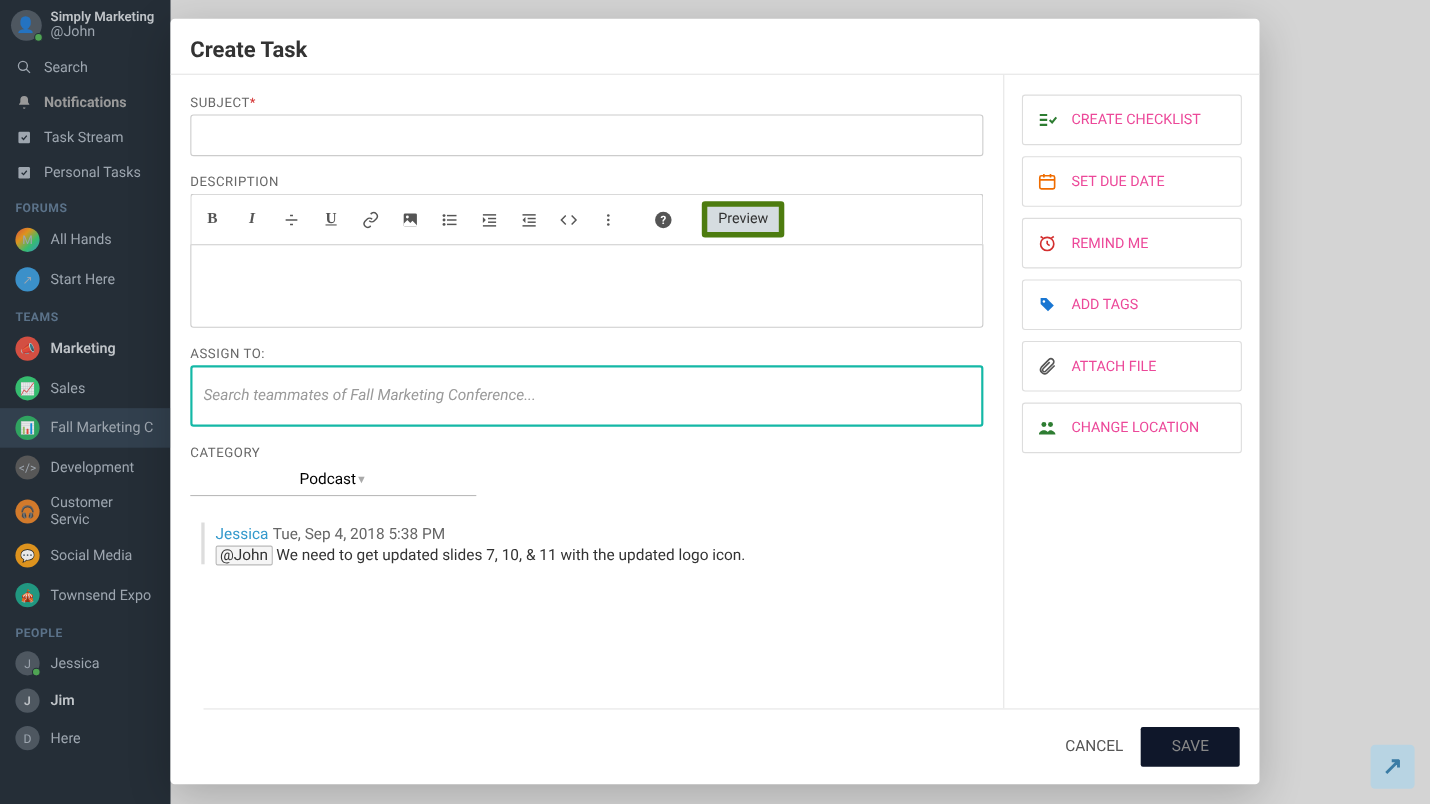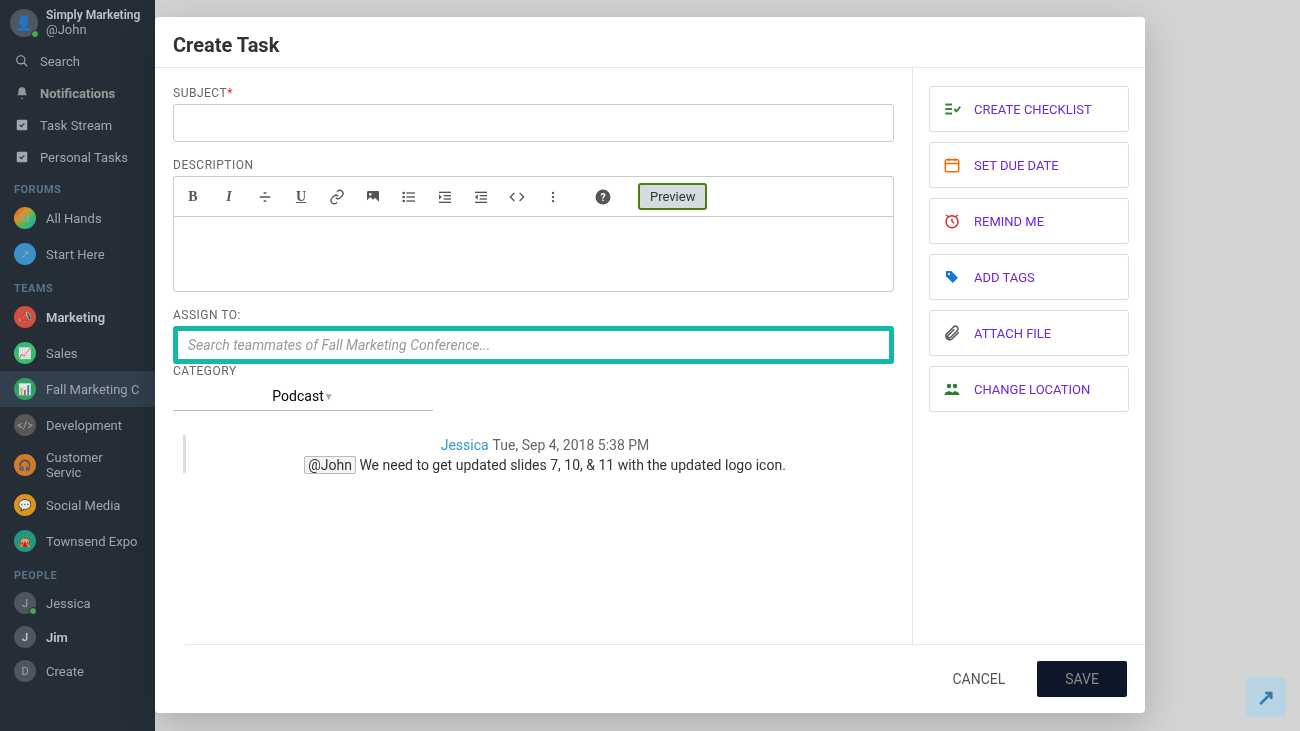--- a/index.html
+++ b/index.html
@@ -43,45 +43,45 @@
     .modal-side { width: 232px; padding: 18px 16px; }
     
     .field-label { font-size: 12px; font-weight: 400; color: #666; letter-spacing: 0.5px; margin-bottom: 4px; }
     .required { color: #d32f2f; }
     
     .subject-input { width: 100%; height: 38px; border: 1px solid #ccc; border-radius: 3px; padding: 0 10px; font-size: 14px; margin-bottom: 16px; }
     
     .toolbar { width: 100%; border: 1px solid #ccc; border-radius: 3px 3px 0 0; display: flex; align-items: center; padding: 6px 8px; gap: 14px; border-bottom: none; }
     .toolbar-btn { width: 22px; height: 22px; display: flex; align-items: center; justify-content: center; cursor: pointer; color: #555; font-weight: bold; font-size: 14px; }
     .toolbar-divider { flex: 0 0 auto; }
-    .preview-btn { background: #d5dce0; border: 2px solid #4d7c0f; border-radius: 3px; padding: 4px 10px; font-size: 13px; color: #333; cursor: pointer; margin-left: 10px; text-align: right; }
+    .preview-btn { background: #d5dce0; border: 5px solid #4d7c0f; border-radius: 3px; padding: 4px 10px; font-size: 13px; color: #333; cursor: pointer; margin-left: 10px; text-align: right; }
     
     .description-area { width: 100%; height: 76px; border: 1px solid #ccc; border-radius: 0 0 3px 3px; margin-bottom: 16px; }
     
-    .assign-input { width: 100%; height: 38px; border: 5px solid #14b8a6; border-radius: 3px; padding: 0 10px; font-size: 14px; font-style: italic; color: #999; margin-bottom: 0; }
+    .assign-input { width: 100%; height: 56px; border: 2px solid #14b8a6; border-radius: 3px; padding: 0 10px; font-size: 14px; font-style: italic; color: #999; margin-bottom: 16px; }
     .assign-input::placeholder { color: #999; font-style: italic; }
     
     .category-select { width: 260px; border: none; border-bottom: 1px solid #bbb; padding: 6px 0; font-size: 14px; background: transparent; cursor: pointer; display: flex; justify-content: center; align-items: center; margin-bottom: 24px; }
     .caret { font-size: 10px; color: #aaa; }
     
     .transcript-header { display: flex; justify-content: space-between; align-items: center; margin-bottom: 6px; }
     .transcript-label { font-size: 12px; color: #666; letter-spacing: 0.5px; padding-left: 10px; }
     .check-icon { font-size: 18px; color: #444; padding-right: 6px; }
     
-    .transcript { border-left: 3px solid #ddd; padding-left: 10px; margin-left: 10px; text-align: center; }
+    .transcript { border-left: 3px solid #ddd; padding-left: 10px; margin-left: 10px; }
     .transcript-meta { margin-bottom: 3px; }
     .transcript-author { color: #3399cc; font-size: 14px; }
     .transcript-time { color: #666; font-size: 14px; }
     .transcript-body { font-size: 14px; color: #333; }
     .mention { border: 1px solid #bbb; border-radius: 2px; padding: 0 3px; background: #f5f5f5; }
     
-    .side-btn { width: 100%; border: 1px solid #ddd; border-radius: 3px; padding: 12px 12px; display: flex; align-items: center; gap: 12px; font-size: 13px; color: #6d28d9; cursor: pointer; margin-bottom: 10px; background: white; }
+    .side-btn { width: 100%; border: 1px solid #ddd; border-radius: 3px; padding: 12px 12px; display: flex; align-items: center; gap: 12px; font-size: 13px; color: #ec4899; cursor: pointer; margin-bottom: 10px; background: white; }
     .side-icon { width: 20px; height: 20px; display: flex; align-items: center; justify-content: center; font-size: 16px; }
     
-    .modal-footer { padding: 16px 18px; display: flex; justify-content: flex-end; gap: 16px; border-top: 1px solid #e5e5e5; align-items: center; margin-left: 30px; }
+    .modal-footer { padding: 16px 18px; display: flex; justify-content: flex-end; border-top: 1px solid #e5e5e5; align-items: center; margin-left: 30px; }
     .cancel-btn { font-size: 14px; color: #555; background: none; border: none; cursor: pointer; padding: 10px 16px; }
     .save-btn { font-size: 14px; color: #888; background: #0f172a; border: none; cursor: pointer; padding: 10px 28px; border-radius: 2px; }
     
     
     .brand-badge { position: absolute; right: 14px; bottom: 14px; width: 40px; height: 40px; background: #b8d4e3; border-radius: 4px; display: flex; align-items: center; justify-content: center; }
     .brand-badge-inner { color: #3a7ca5; font-size: 22px; font-weight: bold; }
   </style>
 </head>
 <body>
 
@@ -174,21 +174,21 @@
   <div class="person-item">
     <div class="person-avatar">J<div class="status-dot"></div></div>
     <span>Jessica</span>
   </div>
   <div class="person-item bold">
     <div class="person-avatar">J</div>
     <span>Jim</span>
   </div>
   <div class="person-item">
     <div class="person-avatar">D</div>
-    <span>Create</span>
+    <span>Here</span>
   </div>
 </div>
 
 <div class="modal-overlay"></div>
 
 <div class="modal">
   <div class="modal-header">
     <h2 class="modal-title">Create Task</h2>
   </div>
   <div class="modal-body">

